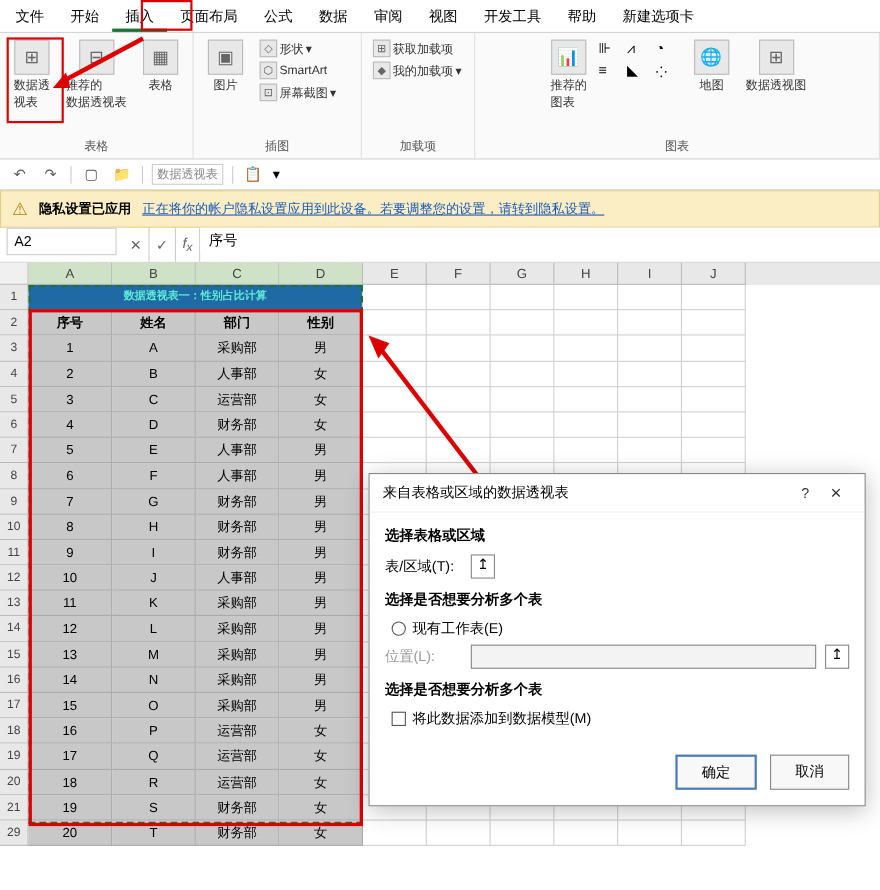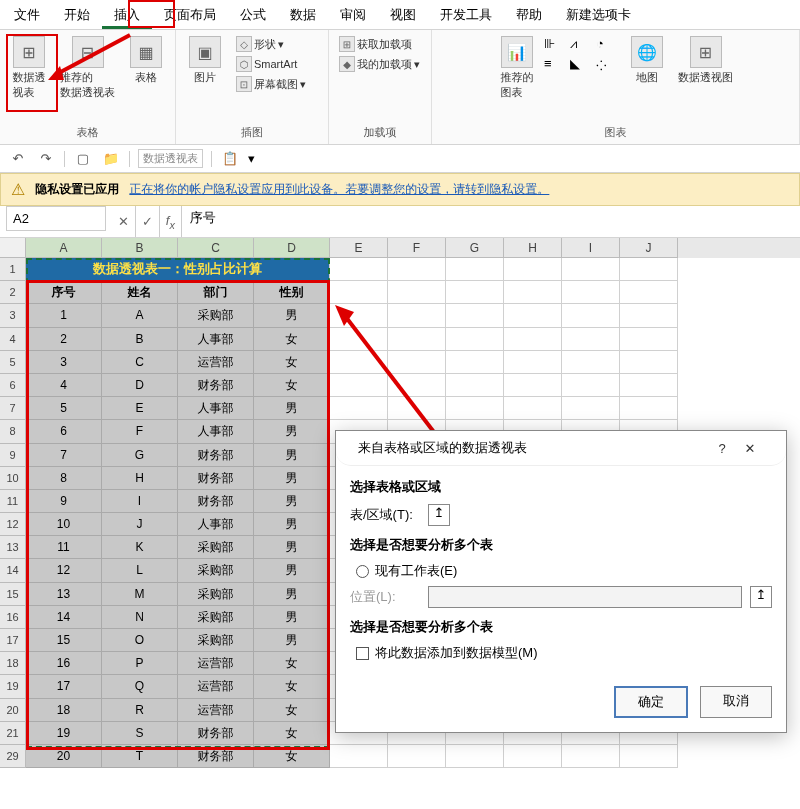--- a/index.html
+++ b/index.html
@@ -43,28 +43,28 @@
 
 .grid-area { position: relative; }
 .col-headers { display: flex; height: 20px; background: #e8e8e8; }
 .corner { width: 26px; border-right: 1px solid #bbb; border-bottom: 1px solid #bbb; background: #f0f0f0; }
 .col-h { border-right: 1px solid #bbb; border-bottom: 1px solid #bbb; text-align: center; font-size: 12px; color: #444; line-height: 20px; }
 .col-h.selected { background: #cfe2c8; }
 .row { display: flex; height: 23.2px; }
 .row-h { width: 26px; border-right: 1px solid #bbb; border-bottom: 1px solid #bbb; background: #e8e8e8; text-align: center; font-size: 11px; color: #444; line-height: 22px; }
 .cell { border-right: 1px solid #d0d0d0; border-bottom: 1px solid #d0d0d0; font-size: 12px; line-height: 22px; text-align: center; overflow: hidden; }
 .cell.selected { background: #c8c8c8; border-right-color: #aaa; border-bottom-color: #aaa; }
-.cell.header-merged { background: #1f6aa5; color: #fde047; font-weight: bold; font-size: 13px; }
+.cell.header-merged { background: #1f6aa5; color: #5eead4; font-weight: bold; font-size: 10px; }
 .cell.th { font-weight: bold; background: #c8c8c8; }
 .selection-border { position: absolute; border: 2px dashed #1a7339; pointer-events: none; }
 .red-border { position: absolute; border: 3px solid #d00; pointer-events: none; }
 
 
 .dialog { position: absolute; top: 430px; left: 335px; width: 452px; background: #fff; border: 1px solid #888; box-shadow: 0 4px 20px rgba(0,0,0,.25); font-size: 13px; }
-.dialog-title { padding: 8px 22px; display: flex; align-items: center; border-bottom: 1px solid #eee; border-radius: 15px; }
+.dialog-title { padding: 8px 12px; display: flex; align-items: center; border-bottom: 1px solid #eee; }
 .dialog-title .txt { flex: 1; }
 .dialog-title .btn { width: 28px; text-align: center; cursor: pointer; color: #333; }
 .dialog-body { padding: 10px 14px; }
 .section-h { font-weight: bold; margin: 2px 0 8px; font-size: 13px; }
 .field-row { display: flex; align-items: center; gap: 8px; margin: 6px 0; }
 .field-label { width: 70px; }
 .txt-input { flex: 1; border: 1px solid #888; padding: 3px 6px; font-size: 12px; height: 22px; background: #fff; }
 .txt-input.disabled { background: #f3f3f3; }
 .picker { width: 22px; height: 22px; border: 1px solid #888; text-align: center; cursor: pointer; }
 .radio-row, .cb-row { display: flex; align-items: center; gap: 6px; margin: 4px 0 4px 6px; }

